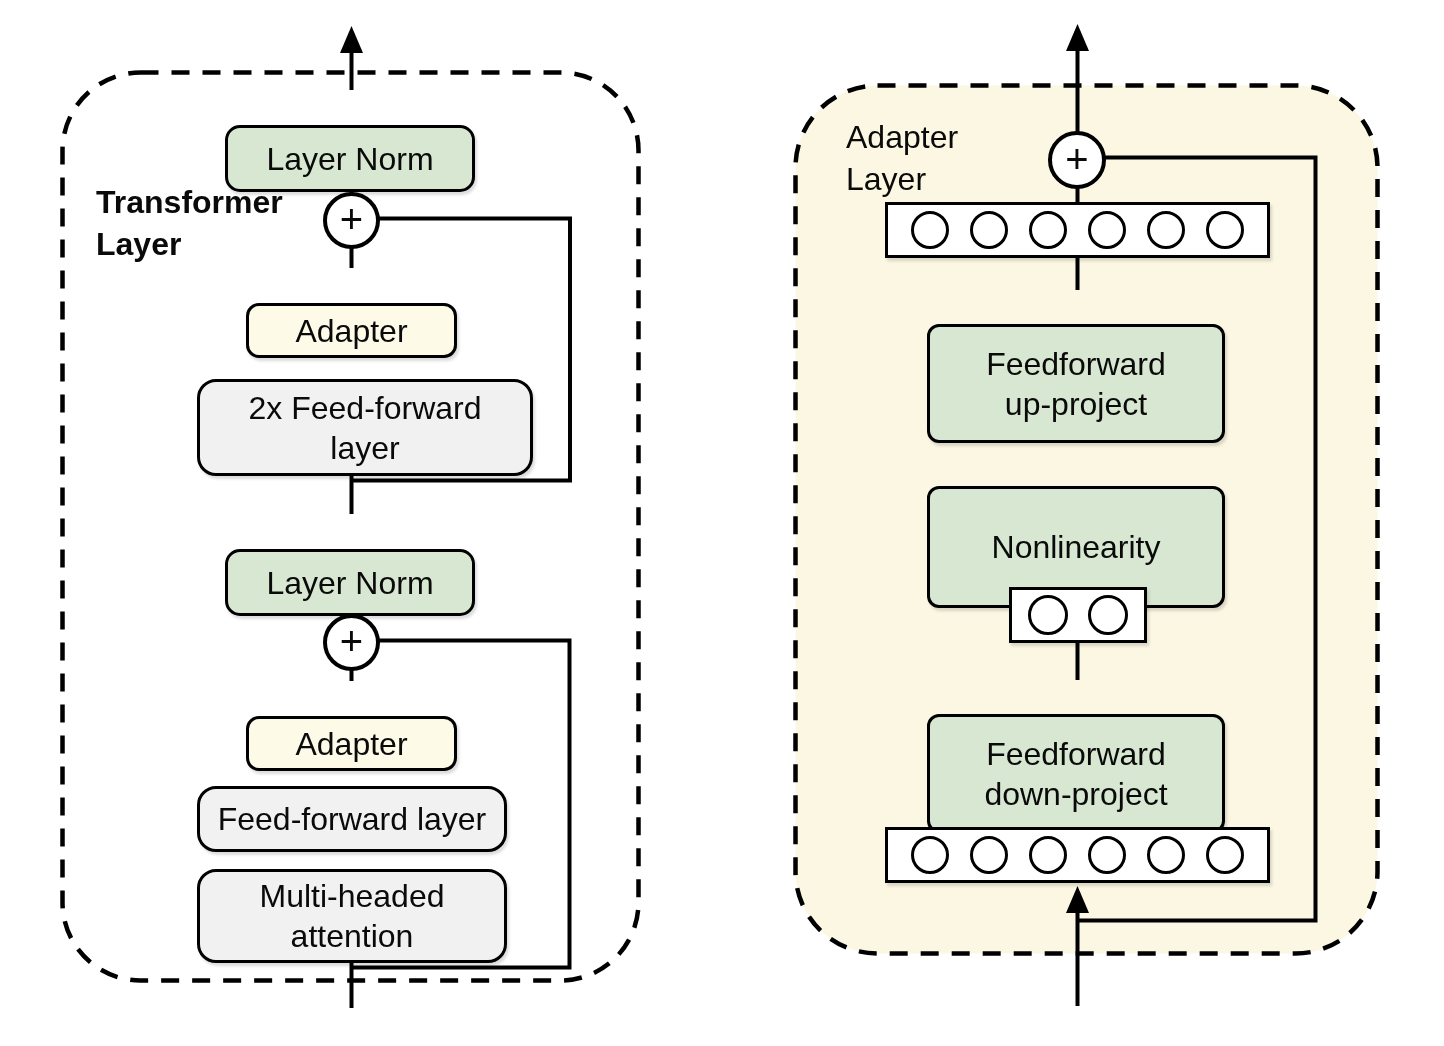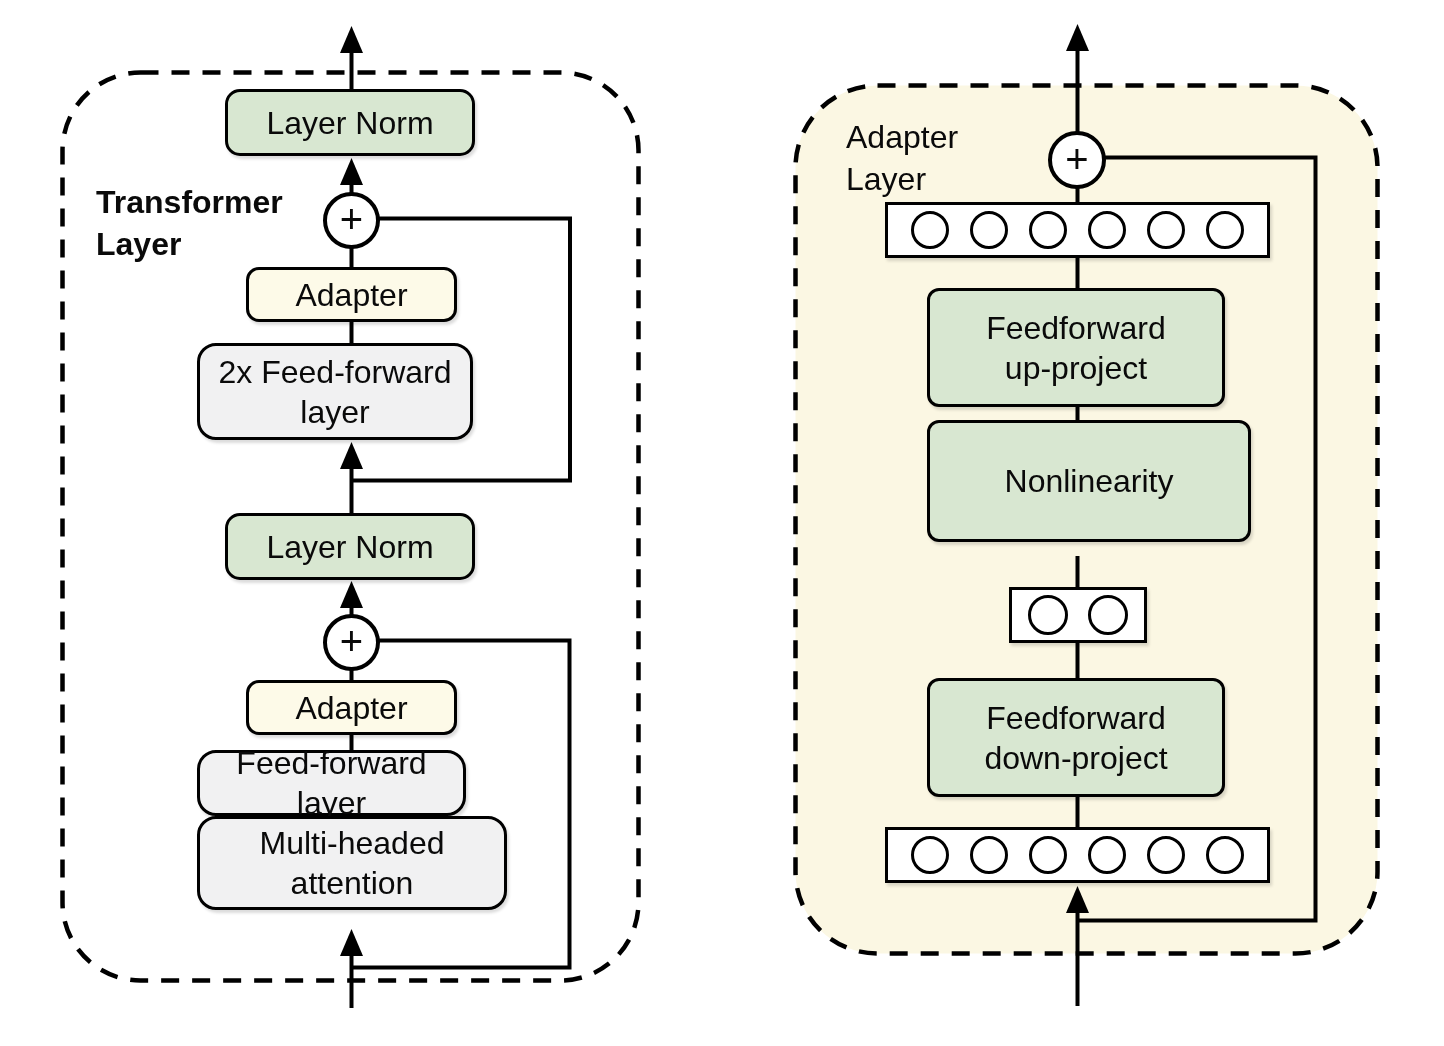--- a/index.html
+++ b/index.html
@@ -18,20 +18,21 @@
   svg.wires{position:absolute;left:0;top:0;width:1444px;height:1046px;}
   .wire{stroke:var(--stroke);stroke-width:4;fill:none;}
   .ahead{fill:var(--stroke);stroke:none;}
   .dashed{stroke:var(--stroke);stroke-width:4.5;stroke-dasharray:18 13;}
 
   .node{
     position:absolute;box-sizing:border-box;border:3.5px solid var(--stroke);
     display:flex;align-items:center;justify-content:center;text-align:center;
     font-size:32px;line-height:40px;white-space:pre-line;
     box-shadow:2px 3px 3px rgba(0,0,0,0.14);
+    margin-top:36px;
   }
   .green{background:var(--green);border-radius:15px;}
   .green-big{background:var(--green);border-radius:12px;}
   .cream{background:var(--cream-box);border-radius:13px;}
   .gray{background:var(--gray-box);border-radius:19px;}
 
   .plus-node{
     position:absolute;box-sizing:border-box;border:4px solid var(--stroke);
     border-radius:50%;background:#ffffff;display:flex;align-items:center;justify-content:center;
     font-size:40px;line-height:1;padding-bottom:3px;
@@ -120,52 +121,52 @@
 
   <div class="panel-label" style="left:96px;top:181px;font-weight:bold;">Transformer
 Layer</div>
 
   <div class="node green" style="left:225px;top:89px;width:250px;height:67px;">Layer Norm</div>
 
   <div class="plus-node" style="left:323px;top:192px;width:57px;height:57px;">+</div>
 
   <div class="node cream" style="left:246px;top:267px;width:211px;height:55px;">Adapter</div>
 
-  <div class="node gray" style="left:197px;top:343px;width:276px;height:97px;text-align:center;">2x Feed-forward
+  <div class="node gray" style="left:197px;top:343px;width:336px;height:97px;text-align:center;">2x Feed-forward
 layer</div>
 
   <div class="node green" style="left:225px;top:513px;width:250px;height:67px;">Layer Norm</div>
 
   <div class="plus-node" style="left:323px;top:614px;width:57px;height:57px;">+</div>
 
   <div class="node cream" style="left:246px;top:680px;width:211px;height:55px;">Adapter</div>
 
-  <div class="node gray" style="left:197px;top:750px;width:269px;height:66px;">Feed-forward layer</div>
+  <div class="node gray" style="left:197px;top:750px;width:310px;height:66px;">Feed-forward layer</div>
 
-  <div class="node gray" style="left:197px;top:816px;width:310px;height:94px;">Multi-headed
+  <div class="node gray" style="left:197px;top:833px;width:310px;height:94px;">Multi-headed
 attention</div>
 
   <div class="panel-label" style="left:846px;top:116px;">Adapter
 Layer</div>
 
   <div class="plus-node" style="left:1048px;top:131px;width:58px;height:58px;">+</div>
 
   <div class="feature-row row-wide" style="left:885px;top:202px;width:385px;height:56px;">
       <span class="dot"></span>
       <span class="dot"></span>
       <span class="dot"></span>
       <span class="dot"></span>
       <span class="dot"></span>
       <span class="dot"></span>
     </div>
 
   <div class="node green-big" style="left:927px;top:288px;width:298px;height:119px;">Feedforward
 up-project</div>
 
-  <div class="node green-big" style="left:927px;top:420px;width:324px;height:122px;">Nonlinearity</div>
+  <div class="node green-big" style="left:927px;top:450px;width:298px;height:122px;">Nonlinearity</div>
 
   <div class="feature-row row-narrow" style="left:1009px;top:587px;width:138px;height:56px;">
       <span class="dot"></span>
       <span class="dot"></span>
     </div>
 
   <div class="node green-big" style="left:927px;top:678px;width:298px;height:119px;">Feedforward
 down-project</div>
 
   <div class="feature-row row-wide" style="left:885px;top:827px;width:385px;height:56px;">

